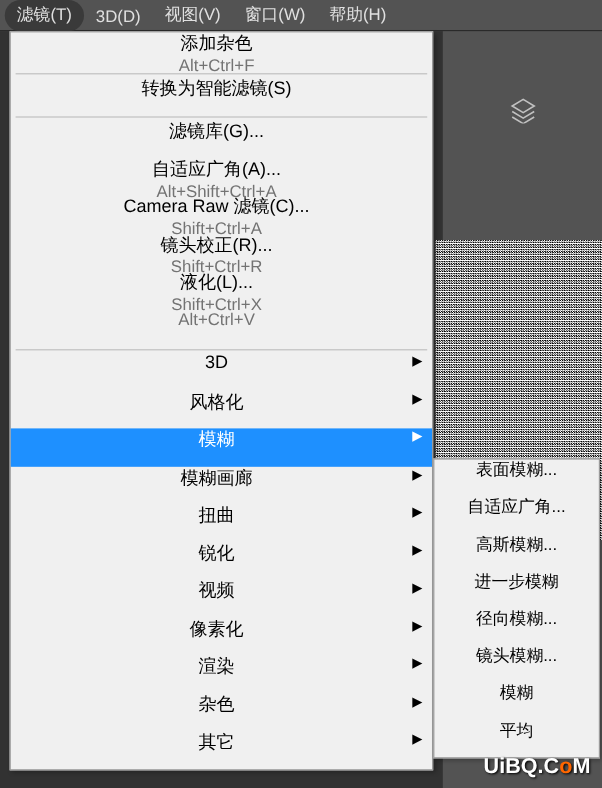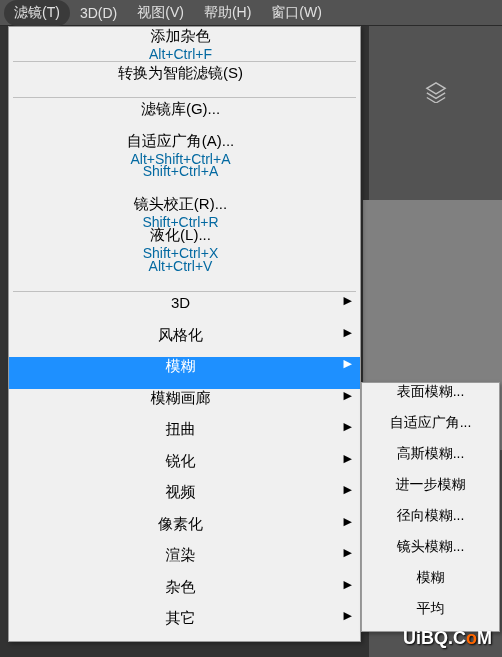--- a/index.html
+++ b/index.html
@@ -3,40 +3,40 @@
 <meta charset="utf-8">
 <style>
   * { margin: 0; padding: 0; box-sizing: border-box; font-family: "Microsoft YaHei", Arial, sans-serif; }
   body { width: 502px; height: 657px; background: #323232; overflow: hidden; position: relative; }
   .menubar { display: flex; align-items: center; height: 26px; background: #535353; padding-left: 4px; border-bottom: 1px solid #2a2a2a; }
   .menubar-item { color: #e0e0e0; font-size: 14px; padding: 4px 10px; cursor: default; border-radius: 13px; }
   .menubar-item.active { background: #3a3a3a; }
   .dropdown { position: absolute; top: 26px; left: 8px; width: 353px; background: #f0f0f0; border: 1px solid #9a9a9a; box-shadow: 2px 2px 4px rgba(0,0,0,0.3); z-index: 10; }
   .menu-item { display: flex; align-items: center; justify-content: space-between; height: 31.5px; padding: 0 28px 0 20px; font-size: 15px; color: #000; cursor: default; position: relative; flex-direction: column; }
   .menu-item.highlighted { background: #1e90ff; color: #fff; }
-  .menu-item .shortcut { font-size: 14px; color: #0369a1; }
+  .menu-item .shortcut { font-size: 14px; color: #737373; }
   .menu-item .arrow { position: absolute; right: 8px; font-size: 11px; }
   .separator { height: 1px; background: #c0c0c0; margin: 2px 4px; }
   .submenu { position: absolute; top: 382px; left: 361px; width: 139px; background: #f0f0f0; border: 1px solid #9a9a9a; box-shadow: 2px 2px 4px rgba(0,0,0,0.3); z-index: 20; }
   .submenu .menu-item { height: 31px; padding: 0 14px; font-size: 14px; }
   .right-panel { position: absolute; top: 26px; right: 0; width: 133px; height: 631px; background: #535353; }
   .layers-icon { position: absolute; top: 55px; right: 55px; color: #c0c0c0; }
   .noise-area { position: absolute; top: 200px; left: 363px; width: 139px; height: 250px; background: repeating-conic-gradient(#000 0% 25%, #fff 0% 50%) 50% / 2px 2px; filter: contrast(1.2); }
   .watermark { position: absolute; bottom: 8px; right: 10px; color: #fff; font-size: 18px; font-weight: bold; text-shadow: 1px 1px 2px #000; z-index: 30; }
   .watermark .o { color: #ff6600; }
 </style>
 </head>
 <body>
 
 <div class="menubar">
     <div class="menubar-item active">滤镜(T)</div>
     <div class="menubar-item">3D(D)</div>
     <div class="menubar-item">视图(V)</div>
+    <div class="menubar-item">窗口(W)</div>
     <div class="menubar-item">帮助(H)</div>
-    <div class="menubar-item">窗口(W)</div>
   </div>
 
 <div class="right-panel">
   <div class="layers-icon">
     <svg width="22" height="22" viewBox="0 0 24 24" fill="none" stroke="currentColor" stroke-width="1.5">
       <polygon points="12 2 22 8 12 14 2 8"></polygon>
       <polyline points="2 13 12 19 22 13"></polyline>
       <polyline points="2 18 12 24 22 18"></polyline>
     </svg>
   </div>
@@ -55,20 +55,21 @@
     </div>
     <div class="separator"></div>
     <div class="menu-item">
       <span>滤镜库(G)...</span>
     </div>
     <div class="menu-item">
       <span>自适应广角(A)...</span>
       <span class="shortcut">Alt+Shift+Ctrl+A</span>
     </div>
     <div class="menu-item">
+      <span>Camera Raw 滤镜(C)...</span>
       <span class="shortcut">Shift+Ctrl+A</span>
     </div>
     <div class="menu-item">
       <span>镜头校正(R)...</span>
       <span class="shortcut">Shift+Ctrl+R</span>
     </div>
     <div class="menu-item">
       <span>液化(L)...</span>
       <span class="shortcut">Shift+Ctrl+X</span>
     </div>

